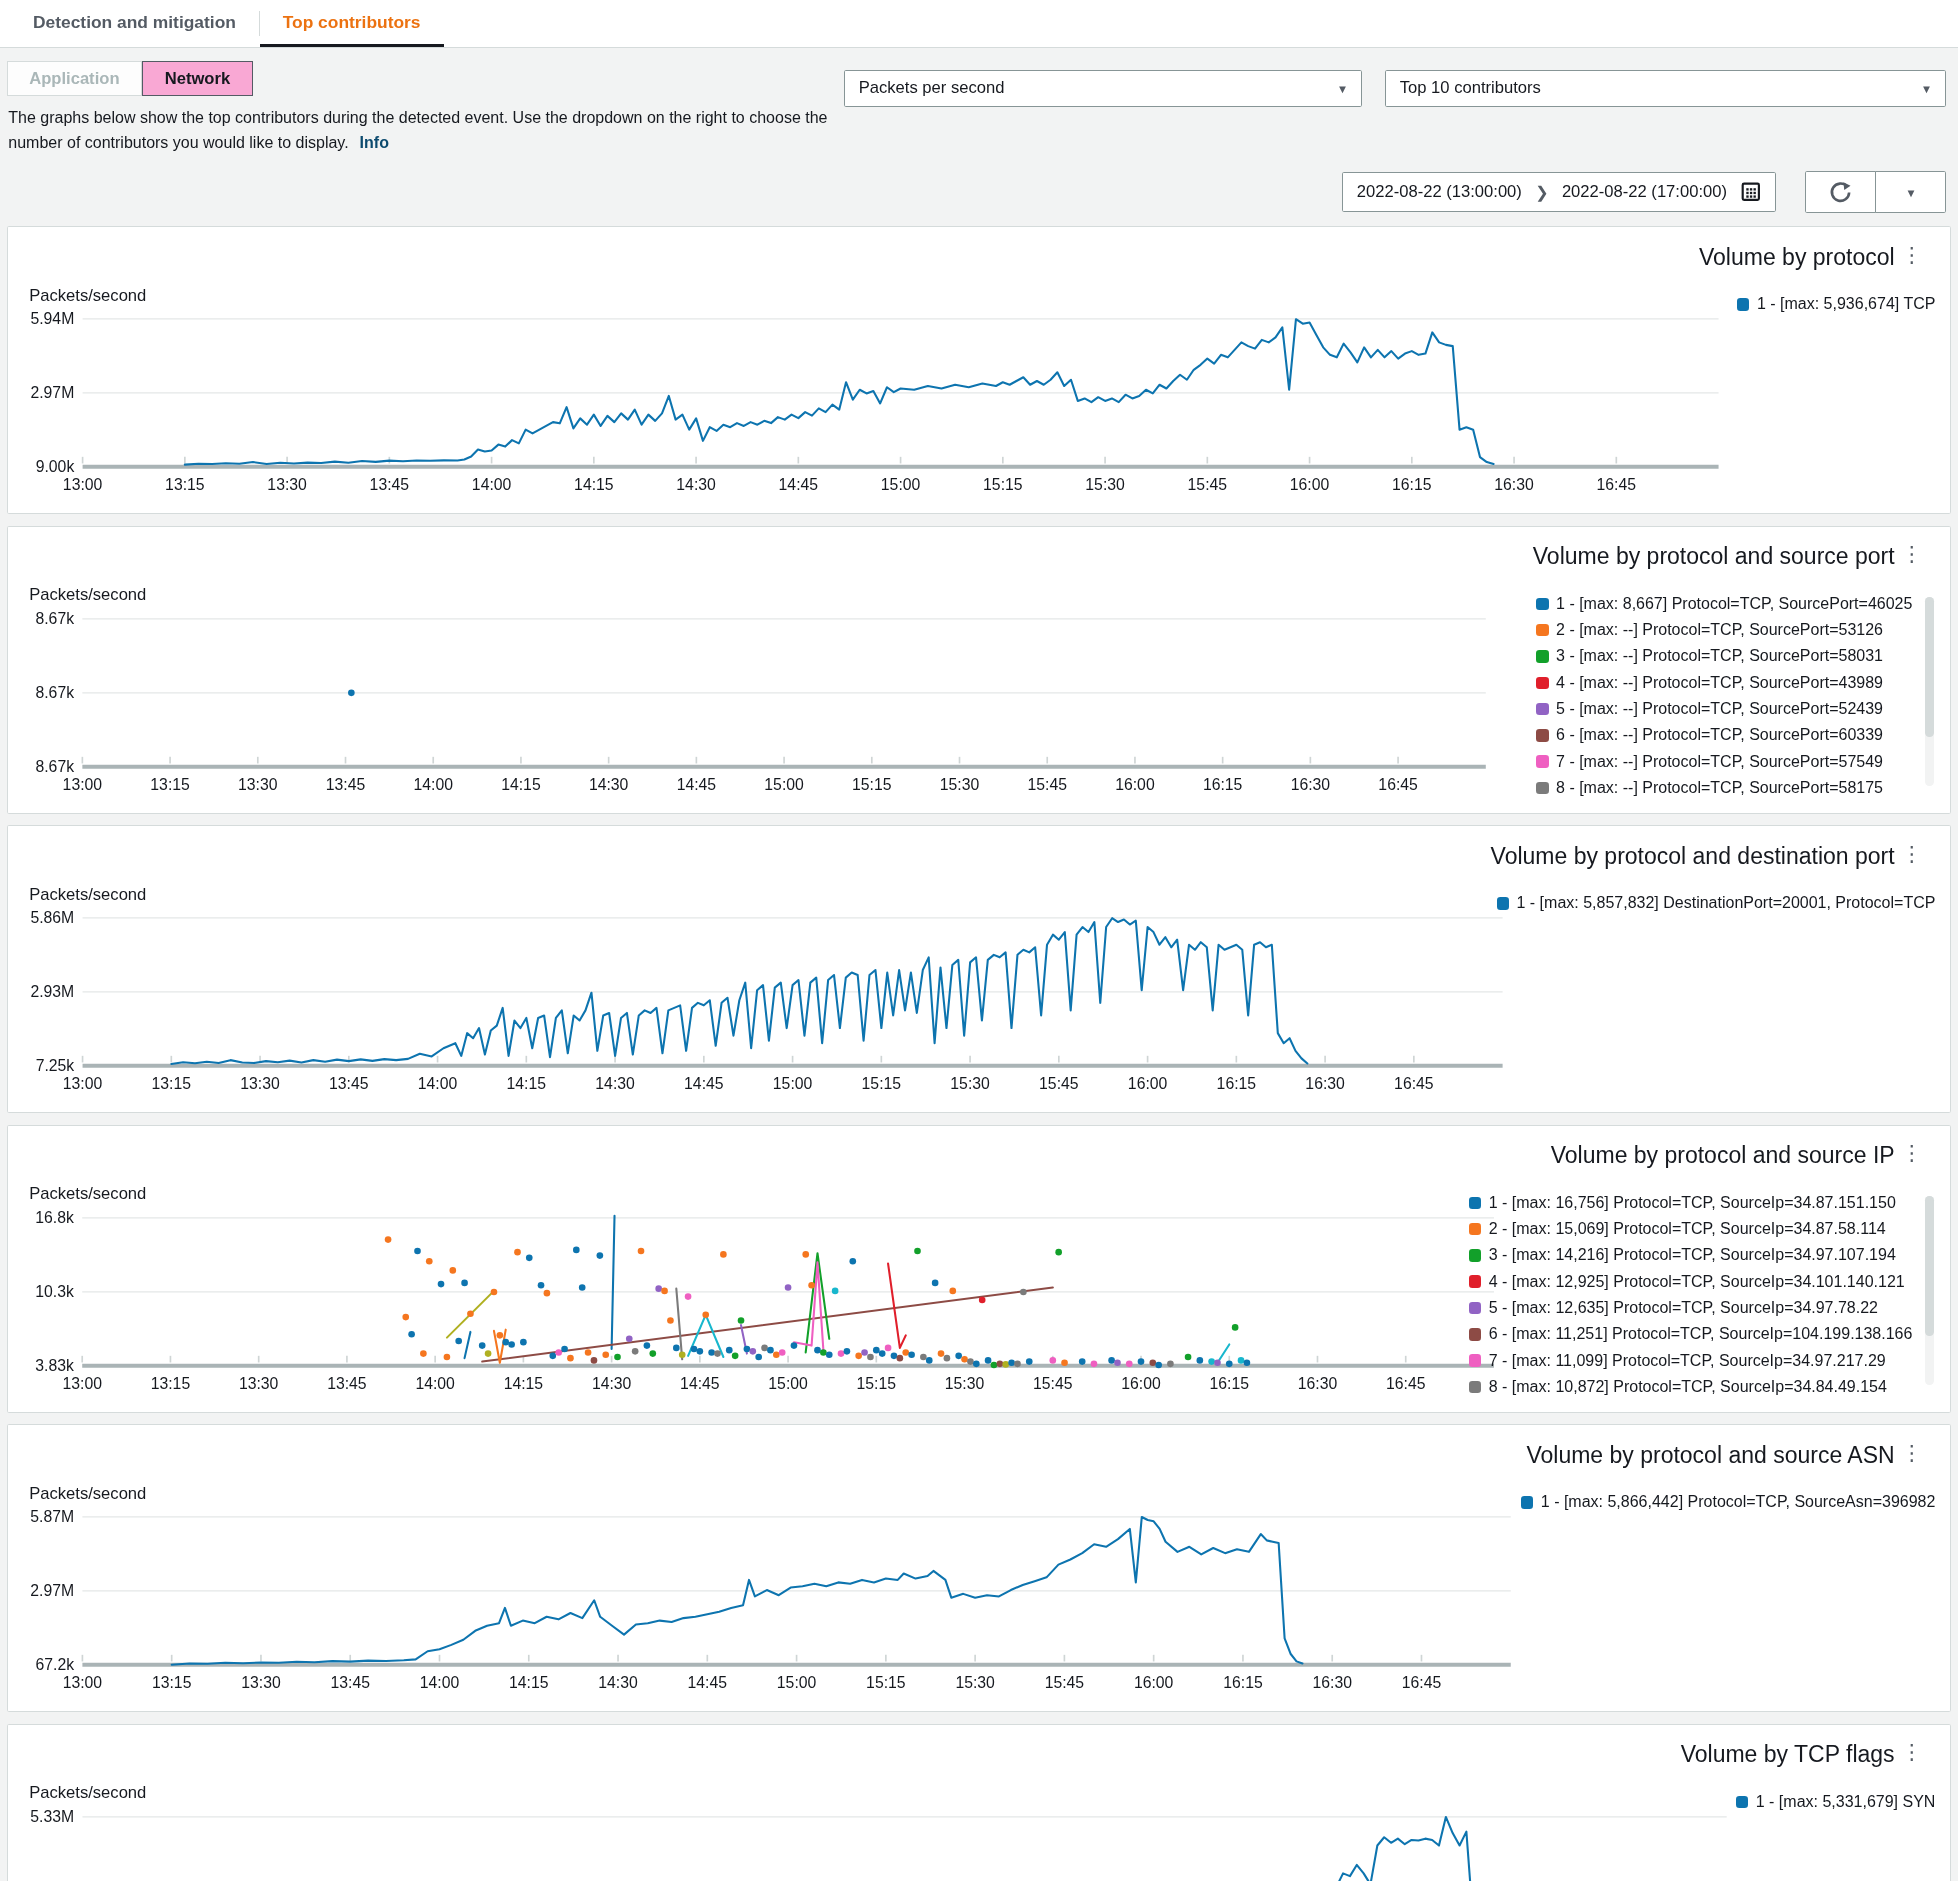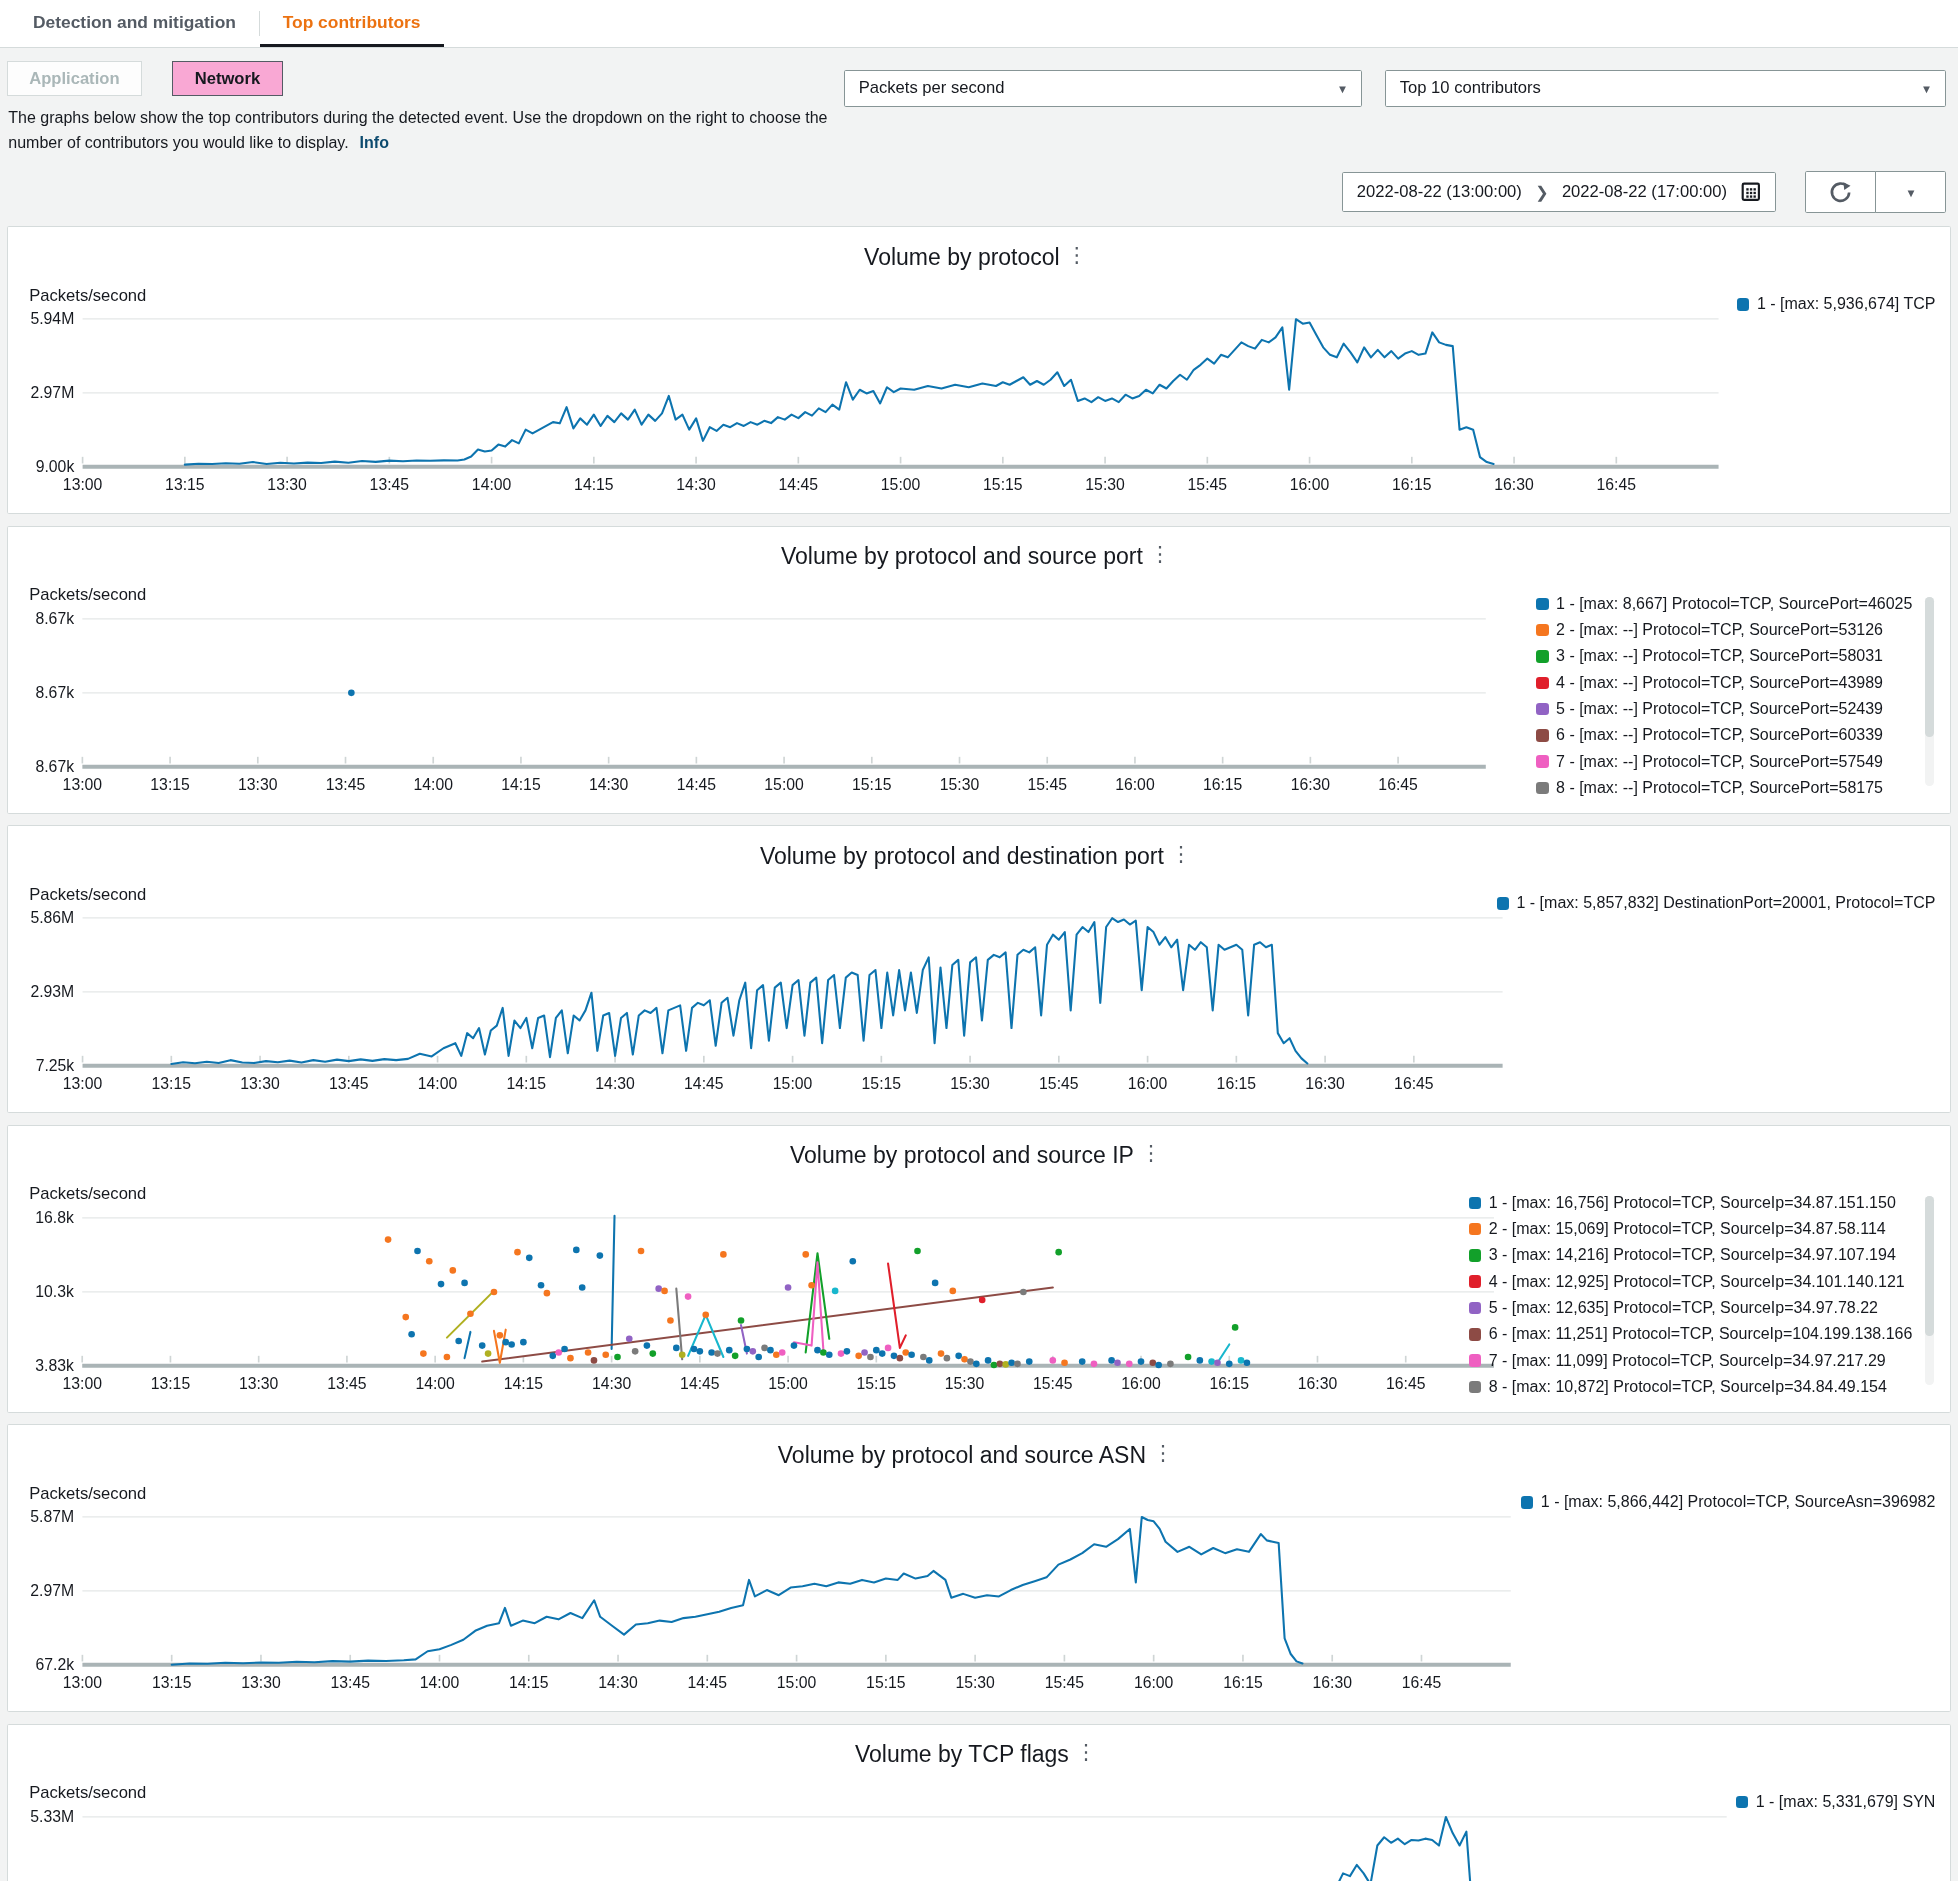--- a/index.html
+++ b/index.html
@@ -5,40 +5,40 @@
   html,body{margin:0;padding:0;}
   body{width:1958px;min-height:1882px;background:#f2f3f3;font-family:"Liberation Sans",sans-serif;color:#16191f;}
   
   .tabbar{display:flex;align-items:stretch;background:#fff;border-bottom:0.8px solid #d5dbdb;height:47px;padding-left:10px;}
   .tab{font-size:17.4px;font-weight:700;color:#545b64;padding:0 23px;display:flex;align-items:center;cursor:pointer;border-bottom:3.3px solid transparent;}
   .tab.active{color:#ec7211;border-bottom-color:#16191f;}
   .tab-divider{width:0.8px;background:#d5dbdb;margin:10.8px 0;}
   .content{padding:0 6.6px;}
   
   .controls-row{display:flex;justify-content:space-between;margin-top:13.3px;}
-  .segmented{display:flex;gap:30px;}
+  .segmented{display:flex;}
   .seg{font-family:"Liberation Sans",sans-serif;font-weight:700;font-size:16.6px;padding:6.6px 21.6px;border:0.8px solid #d5dbdb;background:#f9a8d4;color:#aab7b8;cursor:pointer;}
   .seg-disabled{background:#fdfdfd;}
   .seg-active{border:1.7px solid #545b64;color:#16191f;}
   .desc{font-size:16px;max-width:918px;line-height:1.55;margin:10px 0 0 1.7px;}
   .info{color:#0c4a6e;font-weight:700;margin-left:11px;text-decoration:none;cursor:pointer;}
   .right-controls{display:flex;gap:23px;margin-top:8.3px;margin-right:5px;}
   .select{width:518px;height:37px;background:#fff;border:0.8px solid #879596;border-radius:1.7px;display:flex;align-items:center;justify-content:space-between;padding:0 13.3px;font-size:16.6px;cursor:pointer;box-sizing:border-box;}
   .select2{width:561px;}
   .caret{font-size:11.6px;color:#545b64;}
   .date-row{display:flex;justify-content:flex-end;align-items:center;gap:29px;margin:15px 5px 13.3px 0;}
   .date-box{height:40px;background:#fff;border:0.8px solid #879596;border-radius:1.7px;display:flex;align-items:center;gap:13.3px;padding:0 13.3px;font-size:16.6px;box-sizing:border-box;}
   .chev{color:#545b64;font-size:16px;}
   .btn-group{display:flex;}
   .icon-btn{width:71px;height:42px;background:#fff;border:0.8px solid #879596;display:flex;align-items:center;justify-content:center;cursor:pointer;padding:0;}
   .icon-btn.first{border-radius:1.7px 0 0 1.7px;}
   .icon-btn.last{border-radius:0 1.7px 1.7px 0;margin-left:-0.8px;}
   
   .panel{position:relative;background:#fff;border:0.8px solid #d5dbdb;border-radius:1.7px;padding:16.6px 21.6px 10px;margin-bottom:11.6px;}
-  .panel-head{display:flex;justify-content:center;align-items:flex-start;}
+  .panel-head{display:flex;justify-content:flex-end;align-items:flex-start;}
   .panel-title{font-size:23px;font-weight:400;margin:0;color:#16191f;}
   .dots{font-size:21px;color:#545b64;cursor:pointer;padding:0 6.6px;line-height:1;}
   .axis-label{font-size:16.6px;margin:15px 0 3.3px;}
   svg text{font-family:"Liberation Sans",sans-serif;font-size:19px;fill:#16191f;}
   .legend{position:absolute;top:68px;right:15px;display:flex;flex-direction:column;gap:8.3px;}
   .legend-item{display:flex;align-items:center;gap:7.5px;cursor:pointer;margin-left:48px;}
   .swatch{width:12.5px;height:12.5px;border-radius:3.3px;flex:none;}
   .legend-text{font-size:16px;white-space:nowrap;}
   .with-scroll{padding-right:23px;}
   .legend-scrollbar{position:absolute;right:1.7px;top:1.7px;width:8.3px;height:189px;background:#f2f3f3;border-radius:4.2px;}

